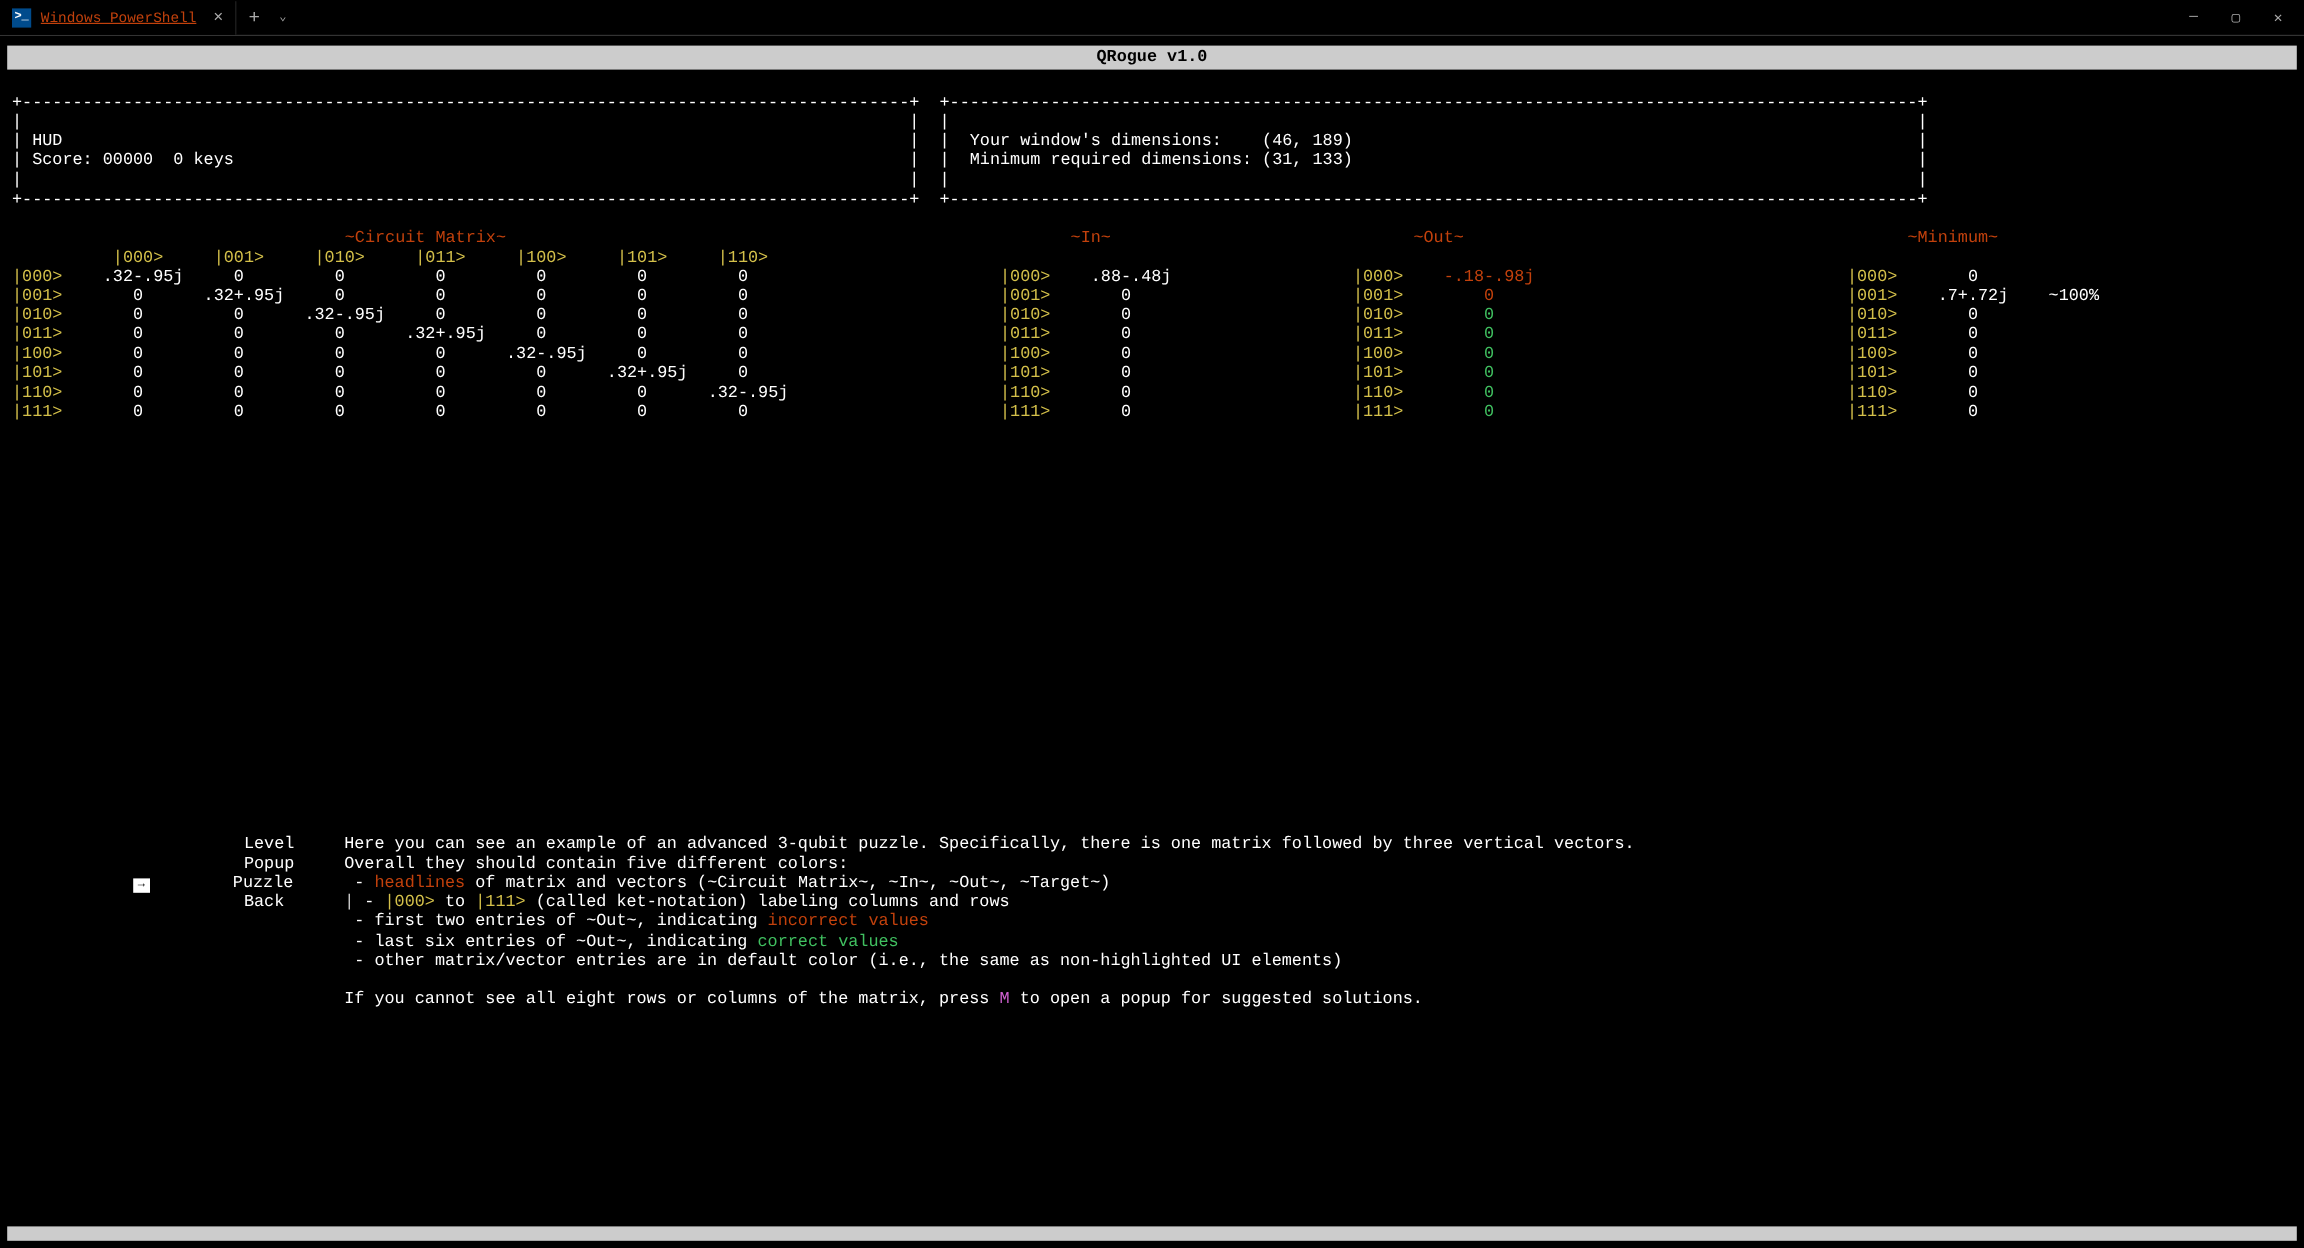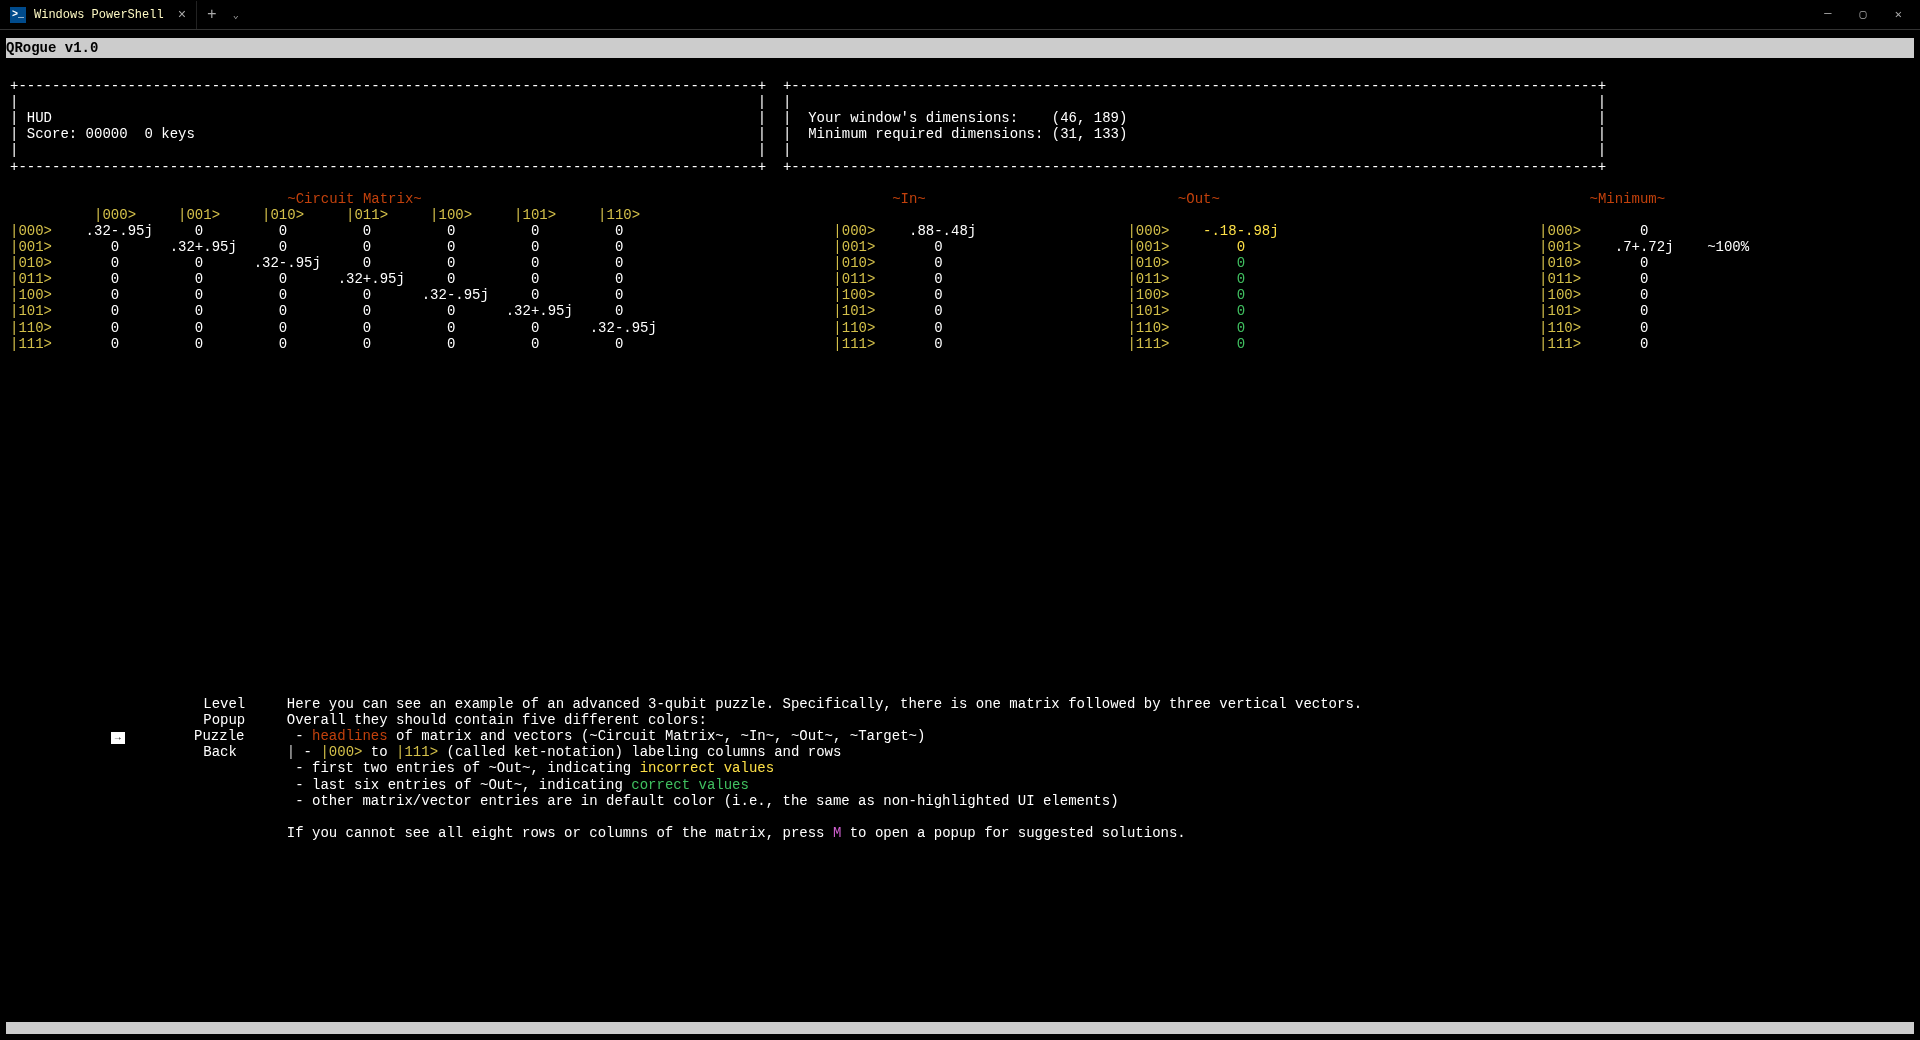--- a/index.html
+++ b/index.html
@@ -29,53 +29,53 @@
     border-right: 1px solid #222;
   }
   .tab-icon {
     width: 16px; height: 16px;
     background: #004b8c;
     color: #fff;
     font-size: 10px;
     display: flex; align-items: center; justify-content: center;
     font-weight: bold;
   }
-  .tab-title { color: #fef9c3; font-size: 12px; }
+  .tab-title { color: #c2410c; font-size: 12px; text-decoration: underline; }
   .tab-close { color: #aaa; margin-left: 6px; cursor: pointer; font-size: 14px; }
   .tab-new { color: #aaa; padding: 0 10px; font-size: 16px; cursor: pointer; }
   .tab-dropdown { color: #aaa; font-size: 10px; cursor: pointer; padding: 0 6px; }
   .win-controls {
     margin-left: auto;
     display: flex;
     gap: 20px;
     padding-right: 14px;
     color: #aaa;
     font-size: 12px;
   }
   .win-controls span { cursor: pointer; padding: 4px; }
 
   .title-banner {
     background: #ccc;
     color: #000;
-    text-align: left;
+    text-align: center;
     font-weight: bold;
     padding: 2px 0;
     margin: 8px 6px 2px 6px;
   }
 
   .game-area {
     padding: 2px 10px;
     white-space: pre;
     line-height: 1.15;
     letter-spacing: 0;
   }
 
   .yellow { color: #d4c04a; margin-top: 36px; }
   .cyan { color: #c2410c; }
-  .red { color: #fde047; }
+  .red { color: #c2410c; }
   .green { color: #40c060; }
   .magenta { color: #d060d0; }
 
   .bottom-panel {
     position: absolute;
     top: 680px;
     left: 10px;
     right: 10px;
     white-space: pre;
     line-height: 1.15;

